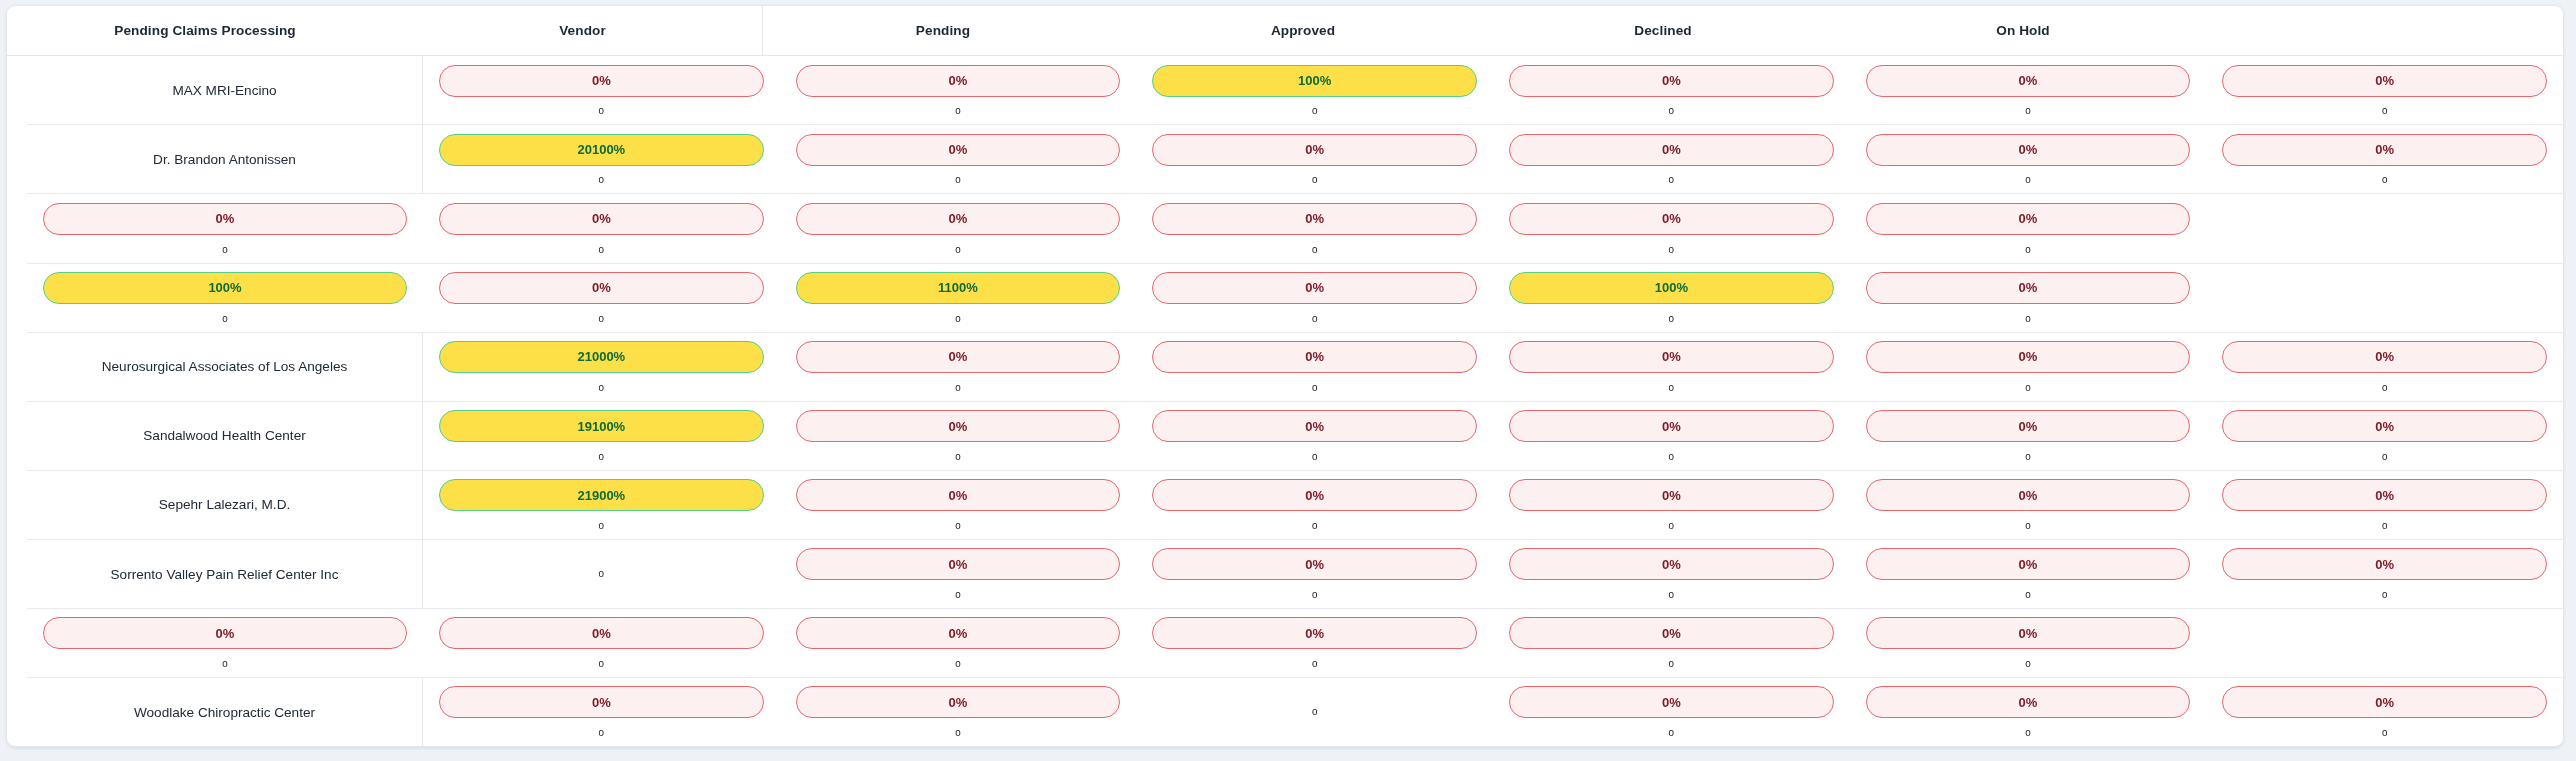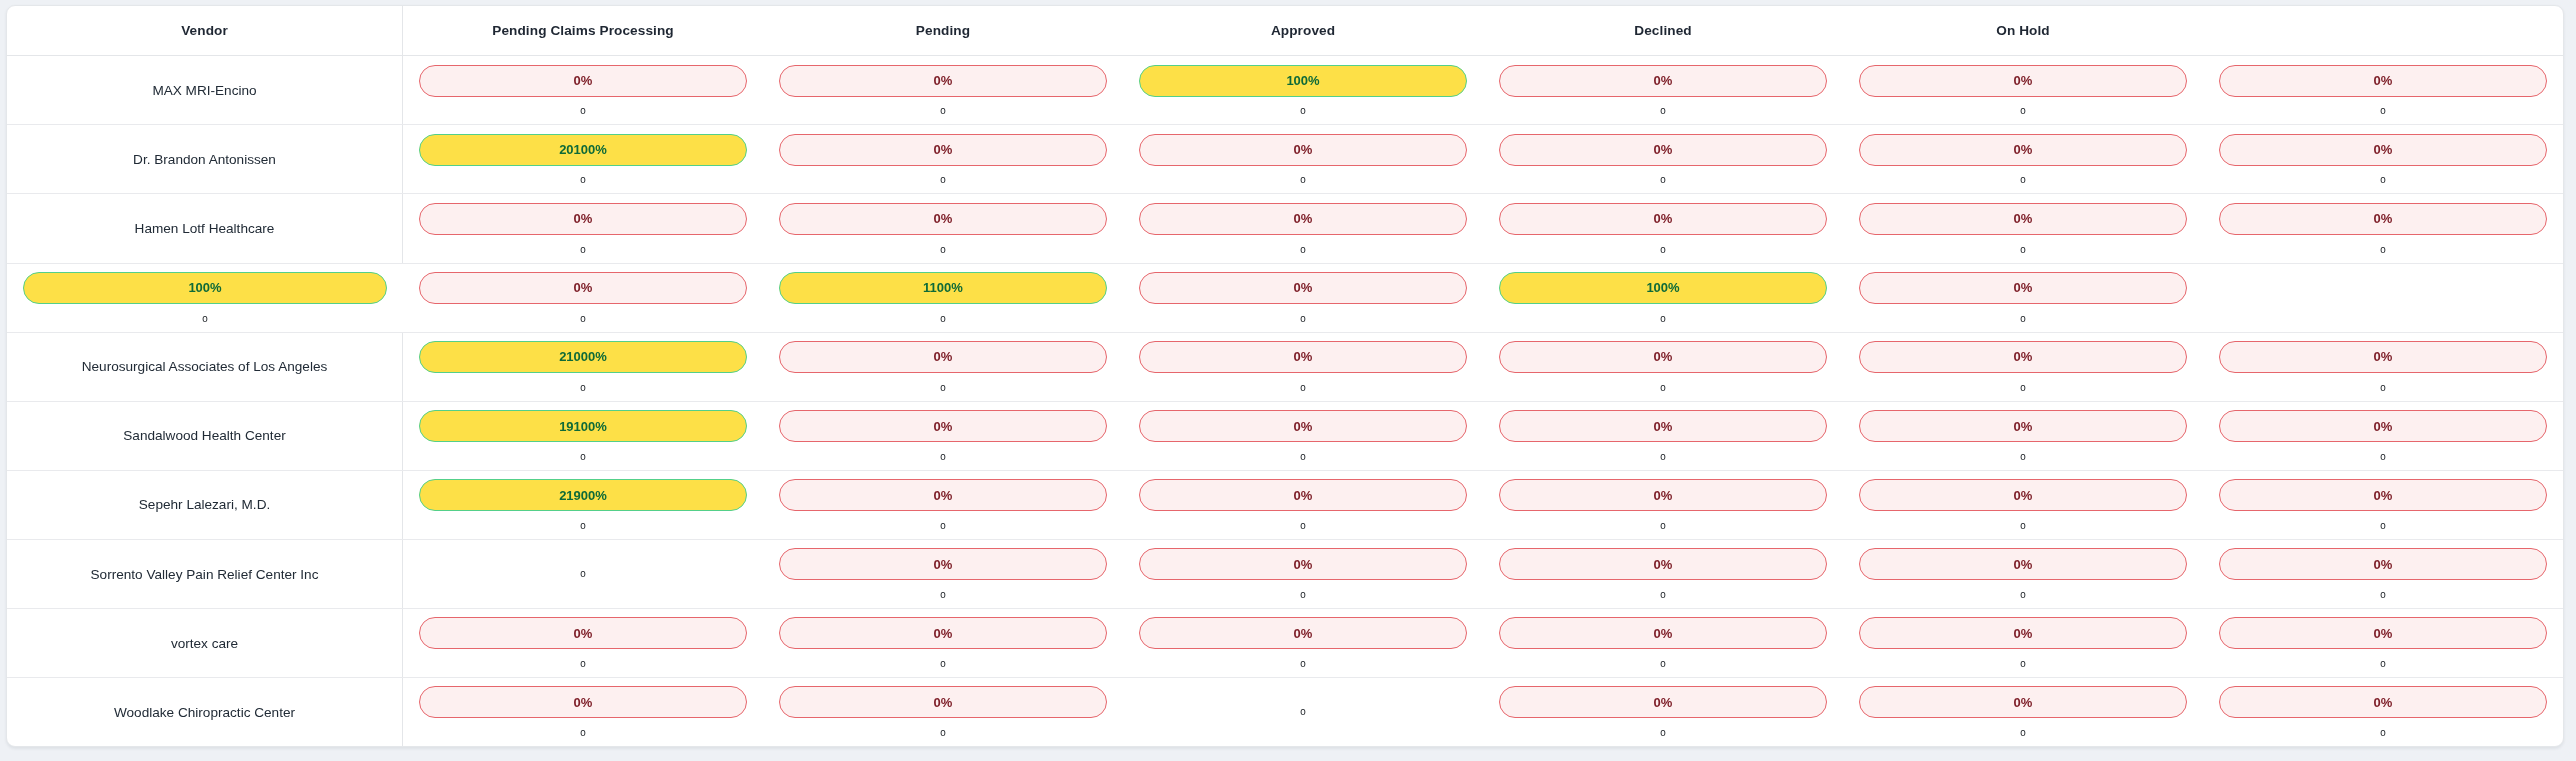--- a/index.html
+++ b/index.html
@@ -18,21 +18,21 @@
   }
   .table{width:100%;height:100%;display:flex;flex-direction:column;}
   .thead{
     display:grid;grid-template-columns:396px repeat(6,1fr);
     height:49px;flex:0 0 49px;border-bottom:0.8px solid #e4e6e9;
   }
   .th{
     display:flex;align-items:center;justify-content:center;
     font-size:13.6px;font-weight:700;color:#1f2733;letter-spacing:0.1px;
   }
-  .tbody{flex:1 1 auto;display:flex;flex-direction:column;}
+  .tbody{flex:1 1 auto;display:flex;flex-direction:column;padding-left:20px;}
   .tr{
     display:grid;grid-template-columns:396px repeat(6,1fr);
     flex:1 1 auto;border-bottom:0.8px solid #e9eaed;
   }
   .tr:last-child{border-bottom:none;}
   .vendor-col{border-right:0.8px solid #e4e6e9;}
   .vendor-cell{
     display:flex;align-items:center;justify-content:center;text-align:center;
     font-size:13.6px;color:#212b36;padding:0 18px;
   }
@@ -54,22 +54,22 @@
   }
   .count{font-size:9.8px;color:#14181d;line-height:1;}
 </style>
 </head>
 <body>
 
 <div class="page">
   <div class="card">
     <div class="table">
       <div class="thead">
+          <div class="th">Pending Claims Processing</div>
           <div class="th vendor-col">Vendor</div>
-          <div class="th">Pending Claims Processing</div>
           <div class="th">Pending</div>
           <div class="th">Approved</div>
           <div class="th">Declined</div>
           <div class="th">On Hold</div>
         </div>
       <div class="tbody">
           <div class="tr">
             <div class="vendor-cell vendor-col">MAX MRI-Encino</div>
             <div class="status-cell">
               <span class="badge negative">0%</span>
@@ -117,21 +117,20 @@
             <div class="status-cell">
               <span class="badge negative">0%</span>
               <span class="count">0</span>
             </div>
             <div class="status-cell">
               <span class="badge negative">0%</span>
               <span class="count">0</span>
             </div>
           </div>
           <div class="tr">
-            <div class="vendor-cell vendor-col">Hamen Lotf Healthcare</div>
             <div class="status-cell">
               <span class="badge negative">0%</span>
               <span class="count">0</span>
             </div>
             <div class="status-cell">
               <span class="badge negative">0%</span>
               <span class="count">0</span>
             </div>
             <div class="status-cell">
               <span class="badge negative">0%</span>
@@ -277,21 +276,20 @@
             <div class="status-cell">
               <span class="badge negative">0%</span>
               <span class="count">0</span>
             </div>
             <div class="status-cell">
               <span class="badge negative">0%</span>
               <span class="count">0</span>
             </div>
           </div>
           <div class="tr">
-            <div class="vendor-cell vendor-col">vortex care</div>
             <div class="status-cell">
               <span class="badge negative">0%</span>
               <span class="count">0</span>
             </div>
             <div class="status-cell">
               <span class="badge negative">0%</span>
               <span class="count">0</span>
             </div>
             <div class="status-cell">
               <span class="badge negative">0%</span>

